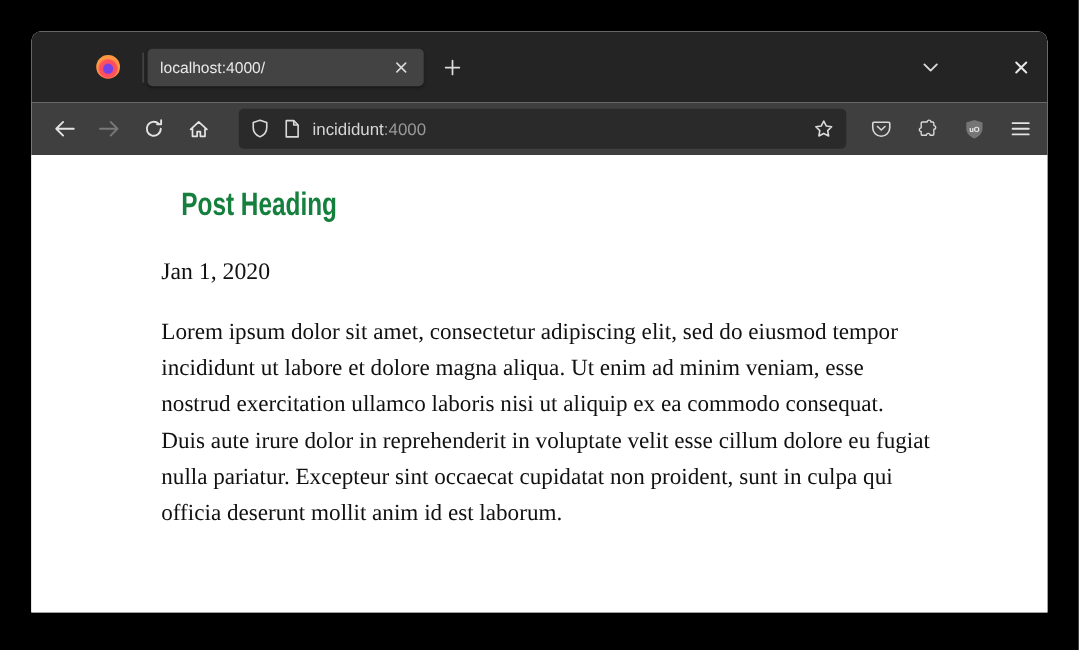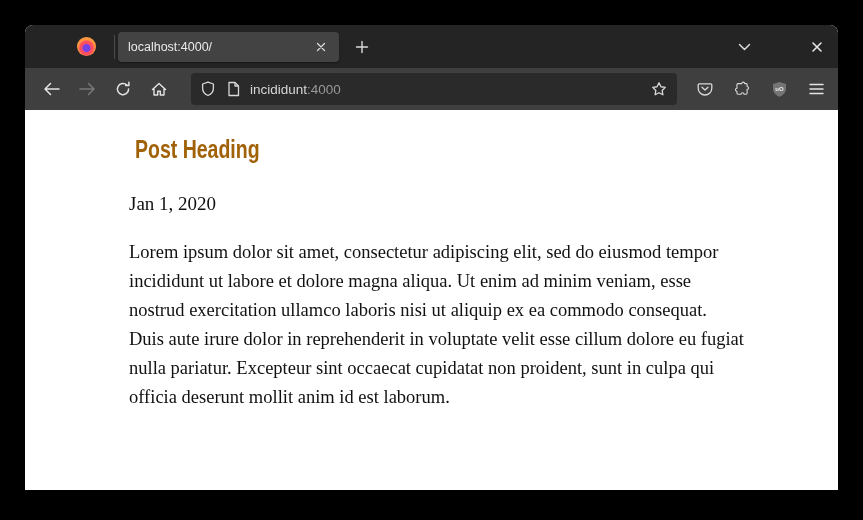--- a/index.html
+++ b/index.html
@@ -8,21 +8,21 @@
     font-family:"Liberation Sans",sans-serif;
     position:relative;overflow:hidden;
   }
   .window{
     position:absolute;left:25px;top:25px;width:813px;height:465px;
     border-radius:8px 8px 0 0;overflow:hidden;
     display:flex;flex-direction:column;background:#fff;
   }
   
   .tabbar{
-    height:43px;background:#242424;display:flex;align-items:center;
+    height:57px;background:#242424;display:flex;align-items:center;
     flex:0 0 auto;
   }
   .fx-icon{
     width:19px;height:19px;border-radius:50%;margin-left:52px;flex:0 0 auto;
     background:radial-gradient(circle at 50% 58%, #7542e5 0 24%, #ff4f5e 32% 46%, #ff9640 58% 72%, #ffd567 88%);
   }
   .tab-sep{width:1px;height:24px;background:#4c4c4c;margin-left:18px;flex:0 0 auto;}
   .tab{
     margin-left:3px;width:221px;height:30px;border-radius:4px;background:#434343;
     display:flex;align-items:center;padding:0 8px 0 10px;box-sizing:border-box;flex:0 0 auto;
@@ -54,21 +54,21 @@
   .urlbar-spacer{flex:1;}
   .tb-right{width:28px;height:28px;margin-left:9px;}
   
   .content{
     flex:1;background:#ffffff;color:#111;overflow:hidden;
     padding:8px 0 0 15px;box-sizing:border-box;position:relative;
   }
   .condensed{display:inline-block;transform:scaleX(0.75);transform-origin:left center;white-space:nowrap;}
   h1.page-h{margin:0;font-size:40px;line-height:46px;font-weight:700;color:#000;letter-spacing:0;}
   article{margin-left:89px;}
-  h2.post-h{margin:16px 0 0 6px;font-size:26px;line-height:30px;font-weight:700;color:#a16207;}
+  h2.post-h{margin:16px 0 0 16px;font-size:26px;line-height:30px;font-weight:700;color:#15803d;}
   .post-date{margin-top:29px;font-family:"Liberation Serif",serif;font-size:19px;color:#111;}
   .post-body{margin-top:23px;font-family:"Liberation Serif",serif;font-size:18.5px;line-height:29px;color:#111;}
   .post-body div{white-space:nowrap;}
 </style>
 </head>
 <body>
 
 <div class="window">
 
   <div class="tabbar">

